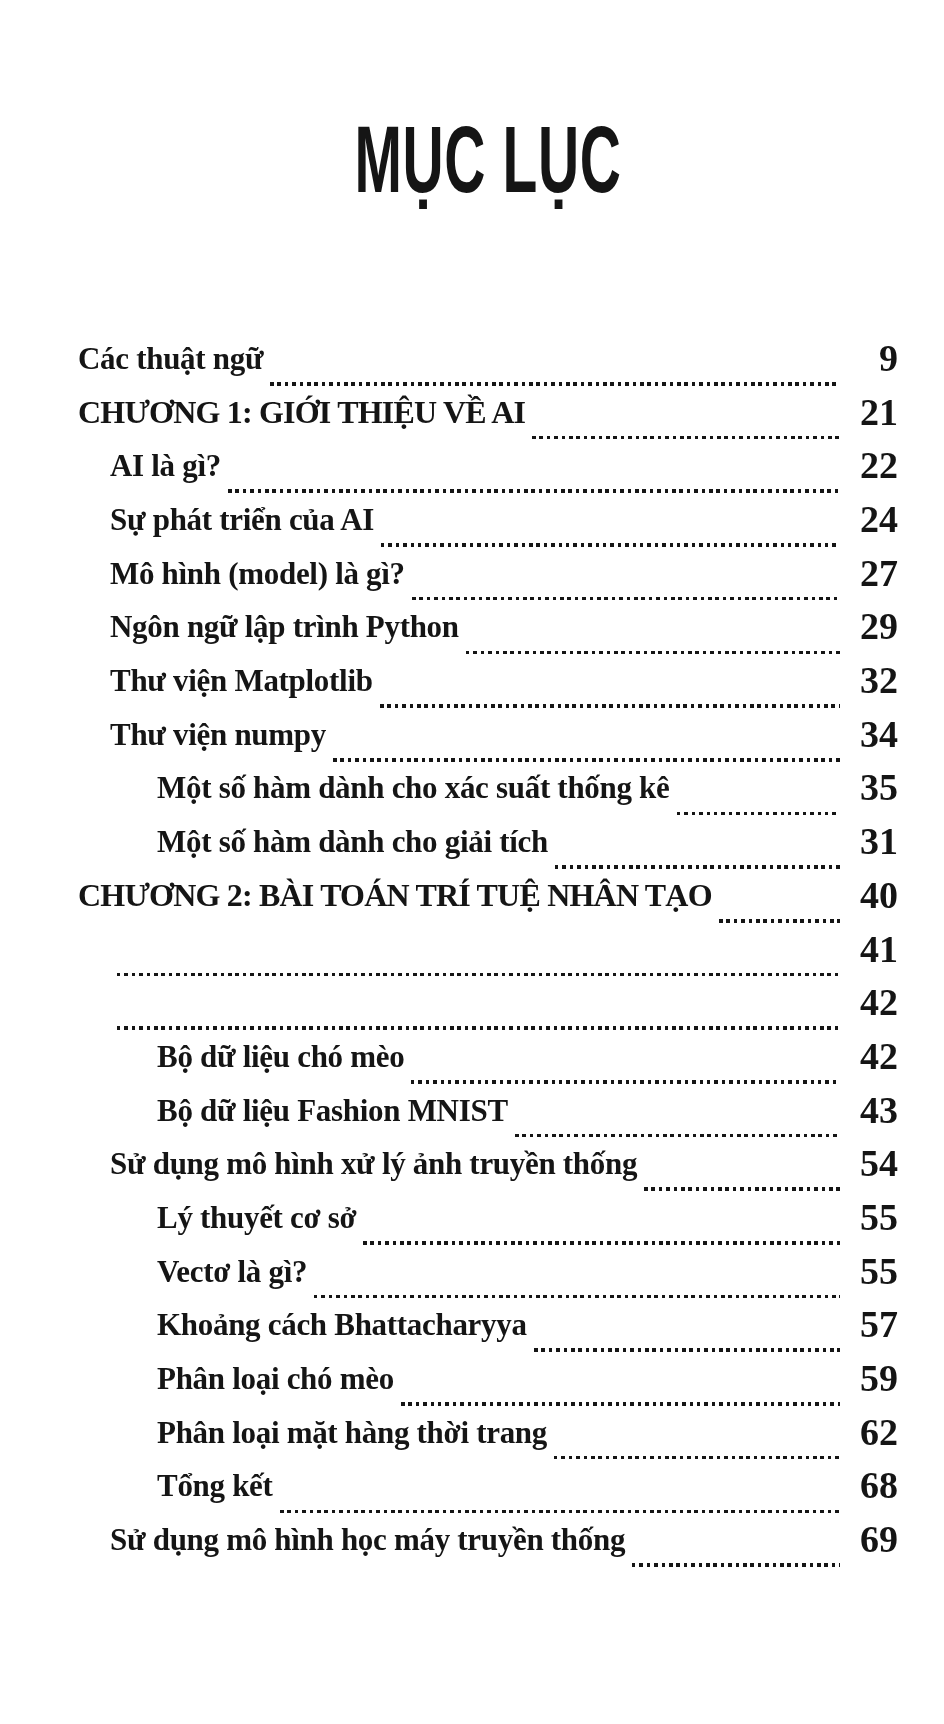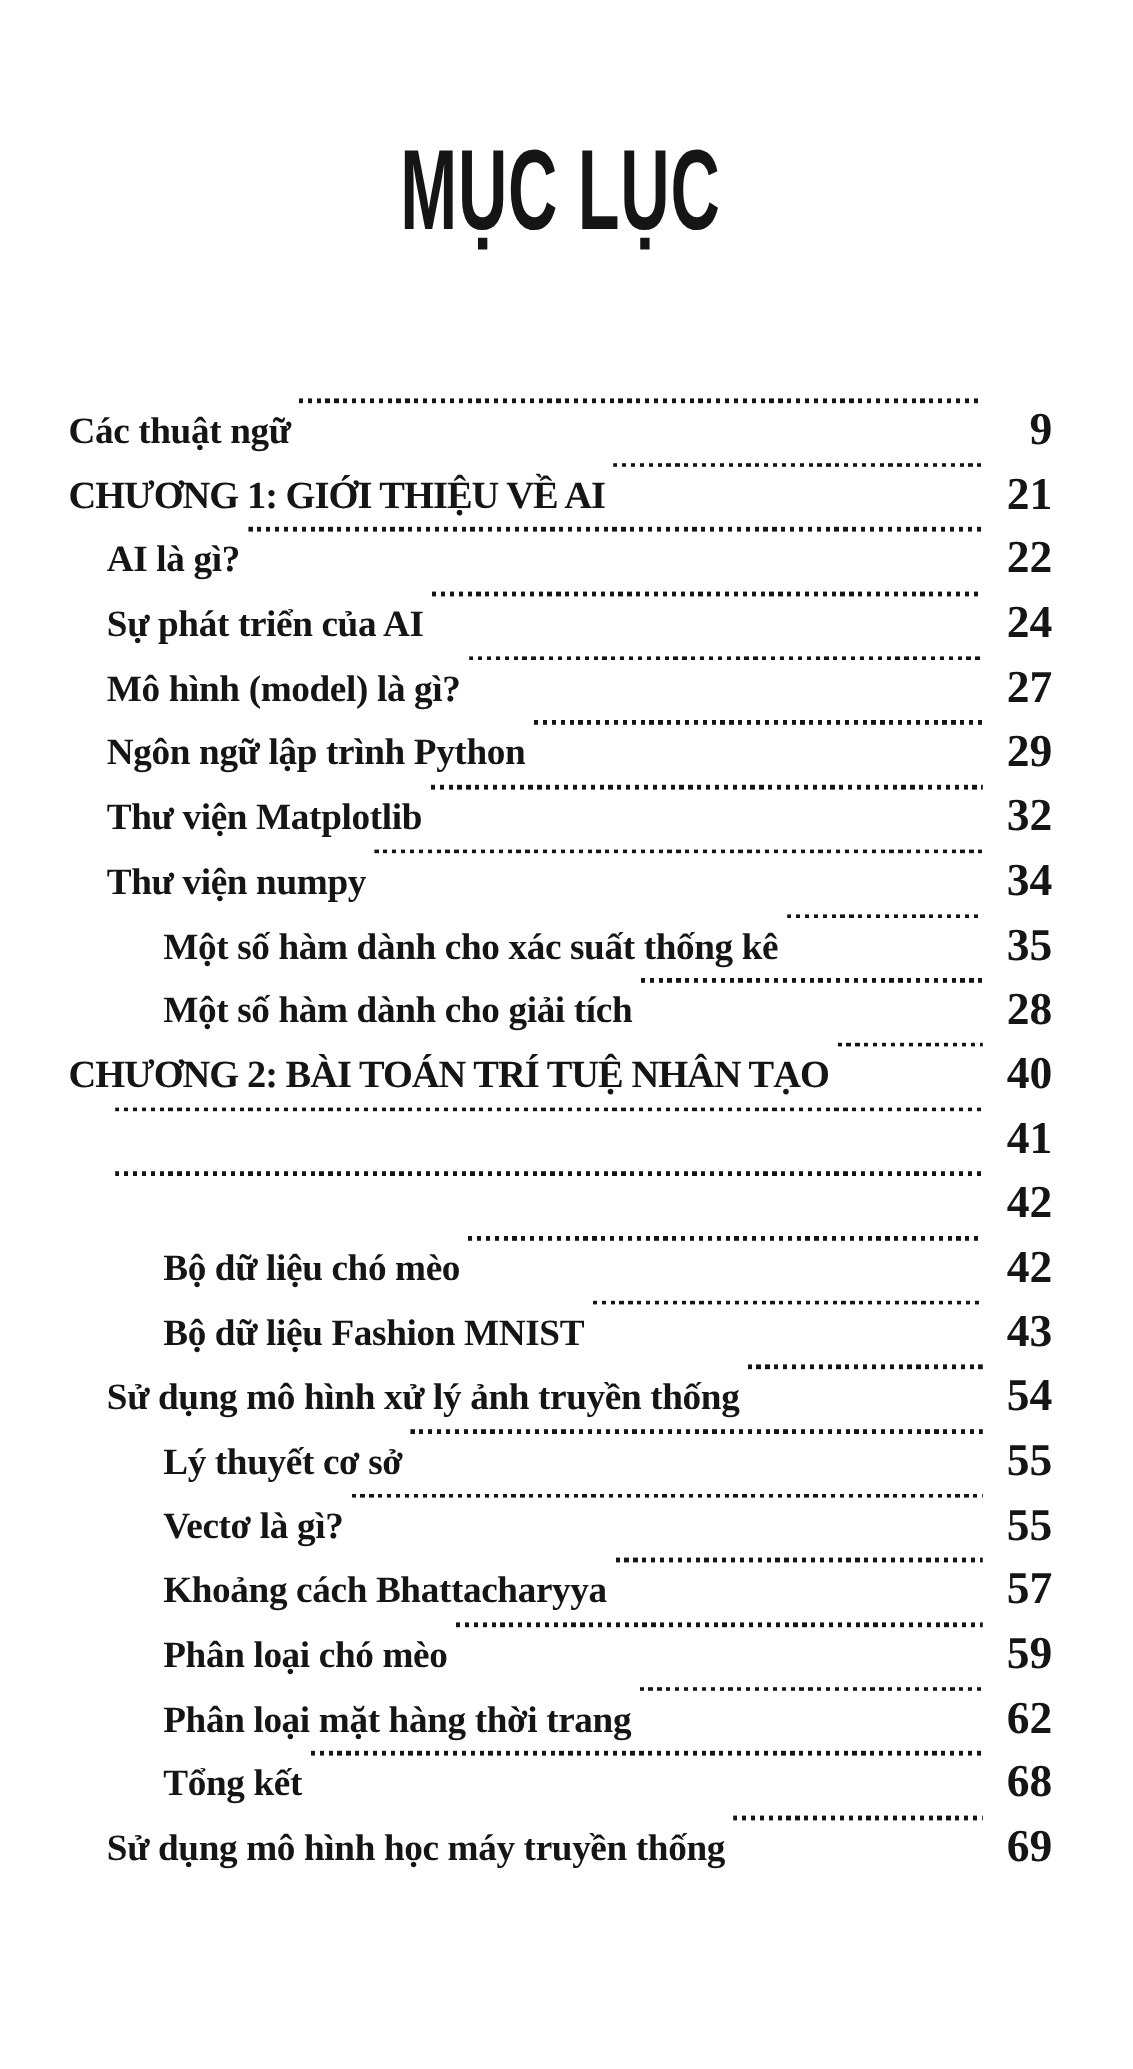--- a/index.html
+++ b/index.html
@@ -14,41 +14,41 @@
     font-family:"Liberation Serif", serif;
     color:var(--ink);
     overflow:hidden;
   }
   .page{
     width:944px;height:1724px;
     padding-top:112px;
     position:relative;
   }
   .content{
-    margin-left:57px;
+    margin-left:78px;
     width:820px;
   }
   .title{
     text-align:center;
     font-family:"Liberation Sans", sans-serif;
     font-weight:700;
     font-size:95px;
     line-height:1;
     letter-spacing:1px;
     transform:scaleX(0.60);
     transform-origin:50% 50%;
     white-space:nowrap;
     color:var(--ink);
   }
   .toc{
     margin-top:125px;
   }
   .toc-row{
     display:flex;
-    align-items:flex-start;
+    align-items:flex-end;
     height:53.7px;
     white-space:nowrap;
   }
   .toc-label{
     line-height:53.7px;
     font-size:31px;
     font-weight:700;
     letter-spacing:-0.3px;
   }
   .toc-row.level-1{padding-left:32px;}
@@ -120,21 +120,21 @@
     <span class="toc-page">34</span>
   </div>
         <div class="toc-row level-2">
     <span class="toc-label">Một số hàm dành cho xác suất thống kê</span>
     <span class="toc-dots"></span>
     <span class="toc-page">35</span>
   </div>
         <div class="toc-row level-2">
     <span class="toc-label">Một số hàm dành cho giải tích</span>
     <span class="toc-dots"></span>
-    <span class="toc-page">28</span>
+    <span class="toc-page">31</span>
   </div>
         <div class="toc-row level-0 chapter">
     <span class="toc-label">CHƯƠNG 2: BÀI TOÁN TRÍ TUỆ NHÂN TẠO</span>
     <span class="toc-dots"></span>
     <span class="toc-page">40</span>
   </div>
         <div class="toc-row level-1">
     <span class="toc-dots"></span>
     <span class="toc-page">41</span>
   </div>

